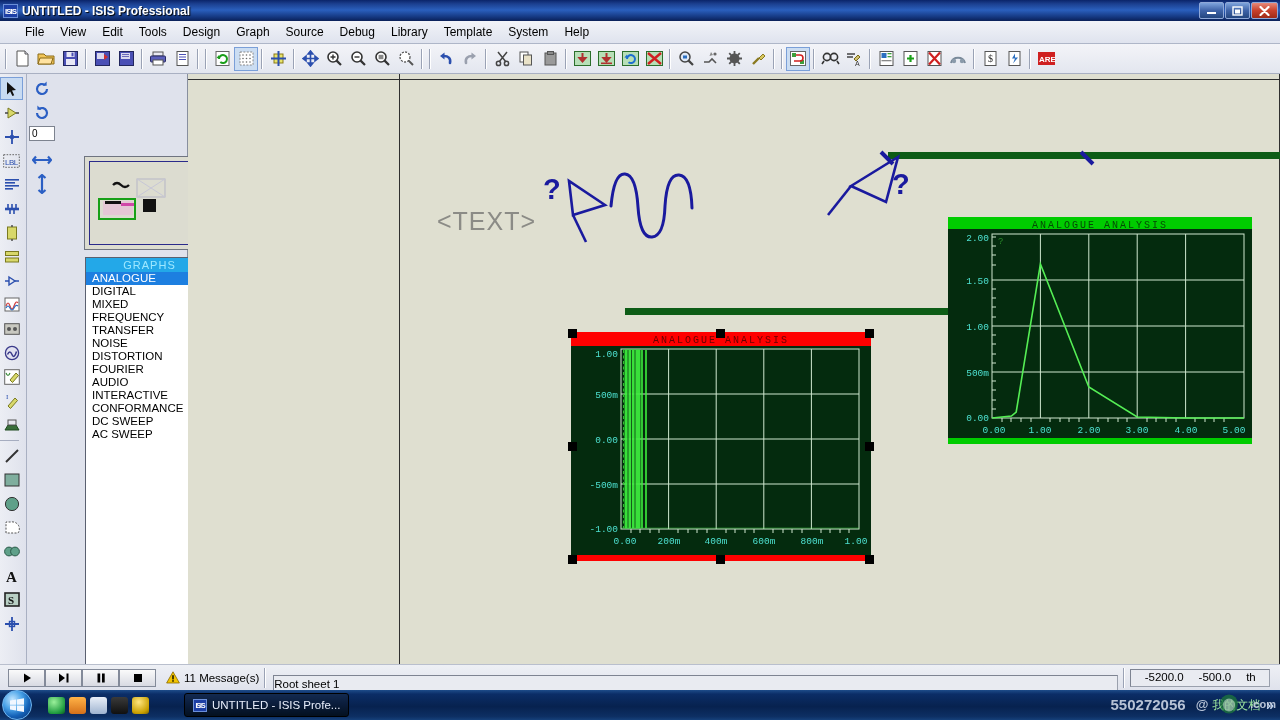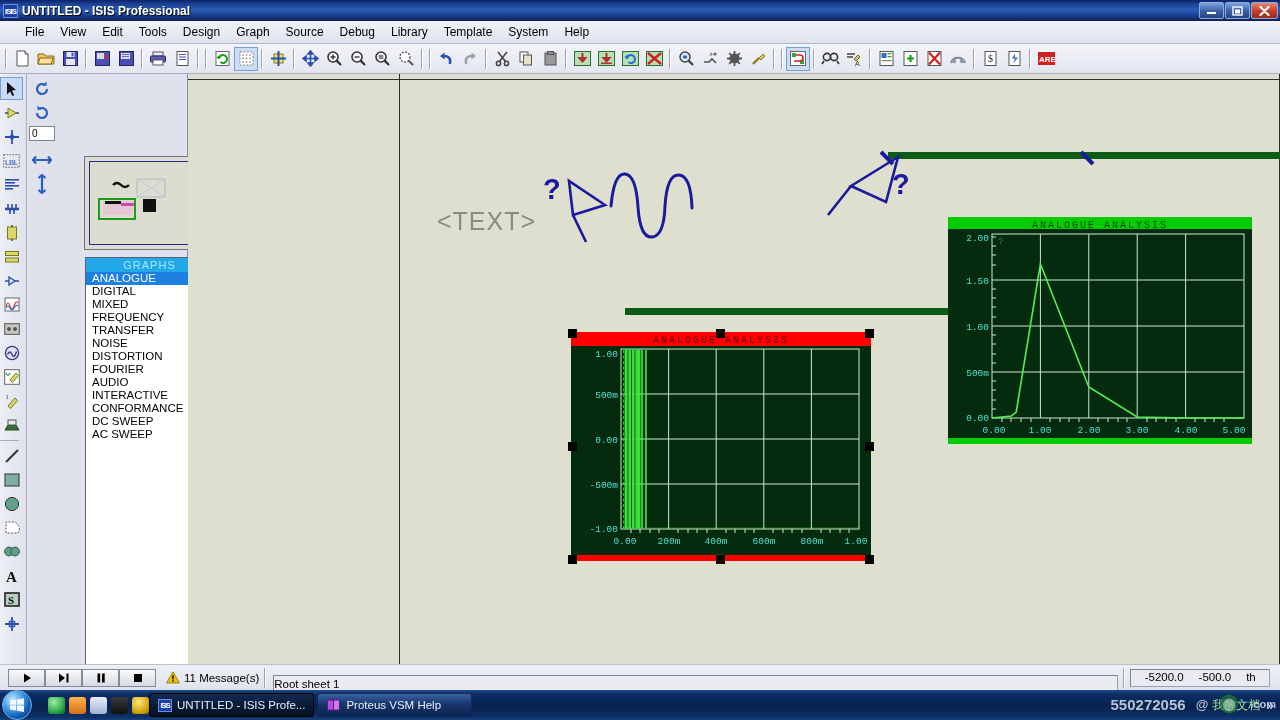--- a/index.html
+++ b/index.html
@@ -131,21 +131,21 @@
     background:linear-gradient(180deg,#1e4c8a 0%,#0b2d66 14%,#07224f 55%,#0d2f63 88%,#15407a 100%);
     display:flex;align-items:center;
   }
   .startorb{
     width:30px;height:30px;margin-left:2px;border-radius:50%;
     background:radial-gradient(circle at 34% 30%, #bfe4ff 0%, #4aa3e8 36%, #1462b8 62%, #0a2f6d 100%);
     border:1px solid #6fb6f0; display:flex;align-items:center;justify-content:center;
   }
   .qlaunch{ display:flex;align-items:center;gap:4px;margin-left:16px; }
   .qicon{ width:17px;height:17px;border-radius:3px;}
-  .tb-tasks{ display:flex;align-items:center;gap:3px;}
+  .tb-tasks{ display:flex;align-items:center;gap:3px;margin-left:35px;}
   .task{
     height:24px;min-width:155px;display:flex;align-items:center;gap:5px;padding:0 8px;
     border:1px solid #0e2a5b;border-radius:3px;color:#e8eefb;font-size:11.5px;
     background:linear-gradient(180deg,#39629f,#16356d 48%,#0c2350);
   }
   .task.active{ background:linear-gradient(180deg,#132a50,#0a1c3a 48%,#04101f); border-color:#000;}
   .task-ico{ width:14px;height:13px;background:#1d3fa5;border:1px solid #6b8fd8;color:#fff;
     font-size:7px;font-weight:bold;line-height:12px;text-align:center;letter-spacing:-1px;}
   .tray{ margin-left:auto;display:flex;align-items:center;gap:6px;padding-right:6px; }
   .tray-docs{ color:#9fe8a0;font-size:12px; }
@@ -974,29 +974,20 @@
       <div class="qicon" style="background:linear-gradient(180deg,#e8eef8,#9fb4d0);"></div>
       <div class="qicon" style="background:linear-gradient(180deg,#3a3a3a,#101010);"></div>
       <div class="qicon" style="background:radial-gradient(circle at 40% 30%,#ffe680,#c9a000 70%,#7a6200);"></div>
     </div>
 
     <div class="tb-tasks">
       <div class="task active">
         <span class="task-ico">ISIS</span>
         <span>UNTITLED - ISIS Profe...</span>
       </div>
-      <div class="task">
-        <span>
-          <svg width="15" height="14" viewBox="0 0 15 14">
-              <path d="M1.5 2h5l1 1.5V13l-1-1h-5z" fill="#b44de0" stroke="#5b1a80"></path>
-              <path d="M13.5 2h-5l-1 1.5V13l1-1h5z" fill="#d07ae8" stroke="#5b1a80"></path>
-            </svg>
-        </span>
-        <span>Proteus VSM Help</span>
-      </div>
     </div>
 
     <div class="tray">
       <span class="tray-docs">我的文档</span>
       <span class="tray-docs" style="font-size:14px;color:#cfe4ff">»</span>
     </div>
 
     <div class="qq-watermark">
       <span>550272056</span>
       <span style="font-size:13px;">@</span>

